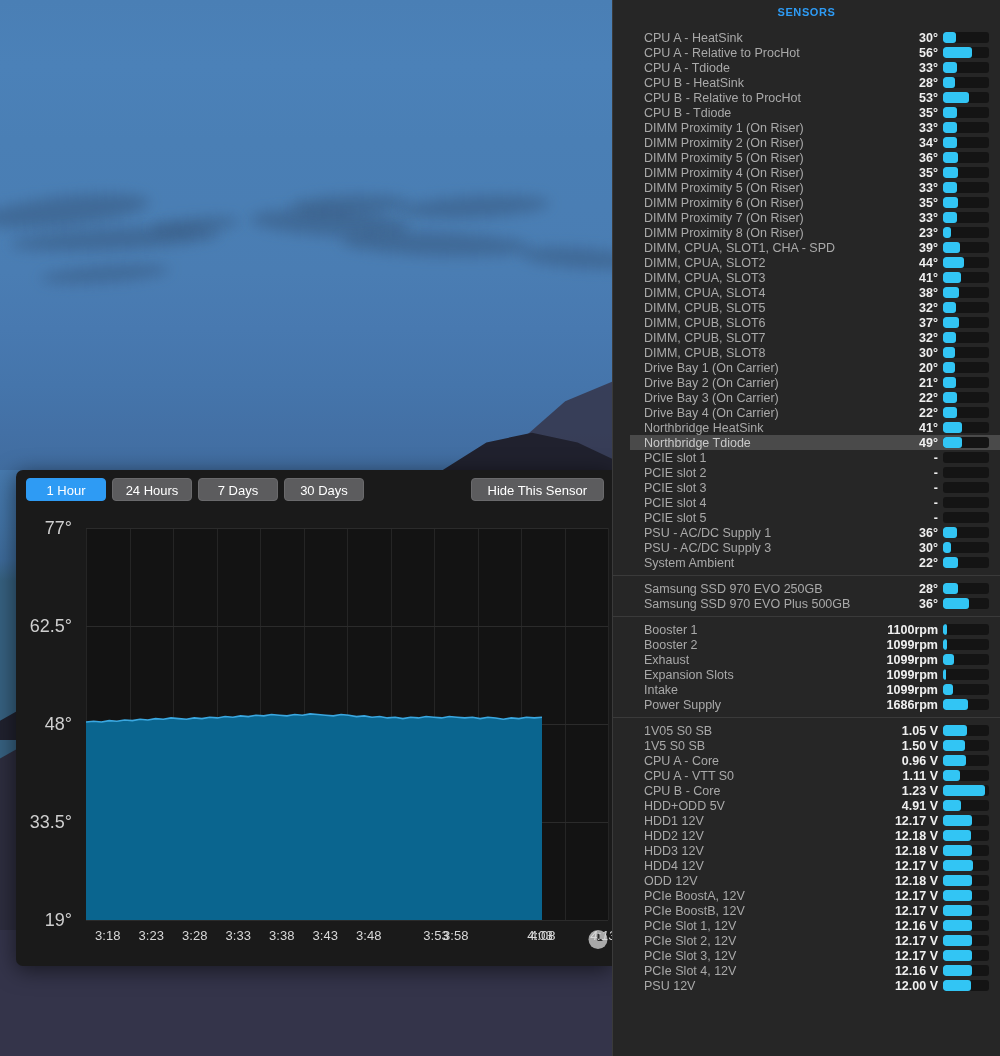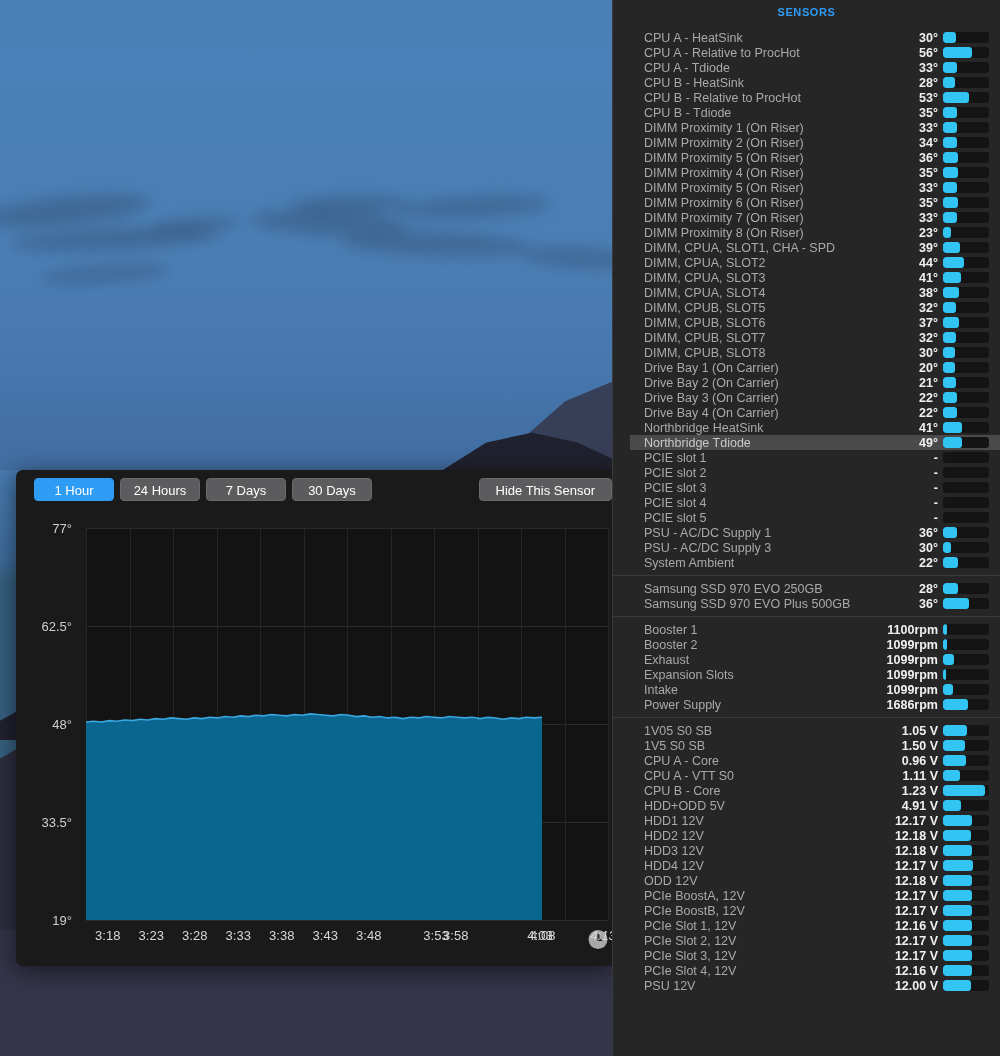--- a/index.html
+++ b/index.html
@@ -82,21 +82,21 @@
   
   .graph-window {
     position: absolute; left: 16px; top: 470px;
     width: 596px; height: 496px;
     background: #1a1a1a;
     border-radius: 7px 0 0 7px;
     box-shadow: 0 4px 22px rgba(0,0,0,0.55);
     overflow: hidden;
   }
   .toolbar {
-    position: absolute; left: 12px; top: 0; width: 596px; height: 40px;
+    position: absolute; left: 4px; top: 0; width: 596px; height: 40px;
   }
   .seg-group { position: absolute; left: 6px; top: 8px; display: flex; gap: 6px; }
   .seg-btn {
     height: 23px; min-width: 80px; padding: 0 12px;
     border-radius: 4px;
     background: #5c5c5e;
     color: #fff; font-size: 13px; line-height: 23px;
     text-align: center;
     border: 0.5px solid #6a6a6c;
     cursor: default;
@@ -109,21 +109,21 @@
     border-radius: 4px;
     background: #5c5c5e; border: 0.5px solid #6a6a6c;
     color: #fff; font-size: 13px; line-height: 23px; text-align: center;
     white-space: nowrap; cursor: default;
   }
 
   .plot-area { position: absolute; left: 0; top: 40px; width: 596px; height: 456px; }
   .ylabels { position: absolute; left: 0; top: 0; width: 62px; height: 410px; }
   .ylabel {
     position: absolute; right: 6px;
-    color: #cfcfcf; font-size: 13px; text-align: right; white-space: nowrap;
+    color: #cfcfcf; font-size: 18px; text-align: right; white-space: nowrap;
     transform: translateY(-50%);
   }
   .grid {
     position: absolute; left: 70px; top: 18px; width: 522px; height: 392px;
     background: #131313;
   }
   .gridline-h {
     position: absolute; left: 0; width: 100%; height: 1px; background: #2b2b2b;
   }
   .gridline-v {

